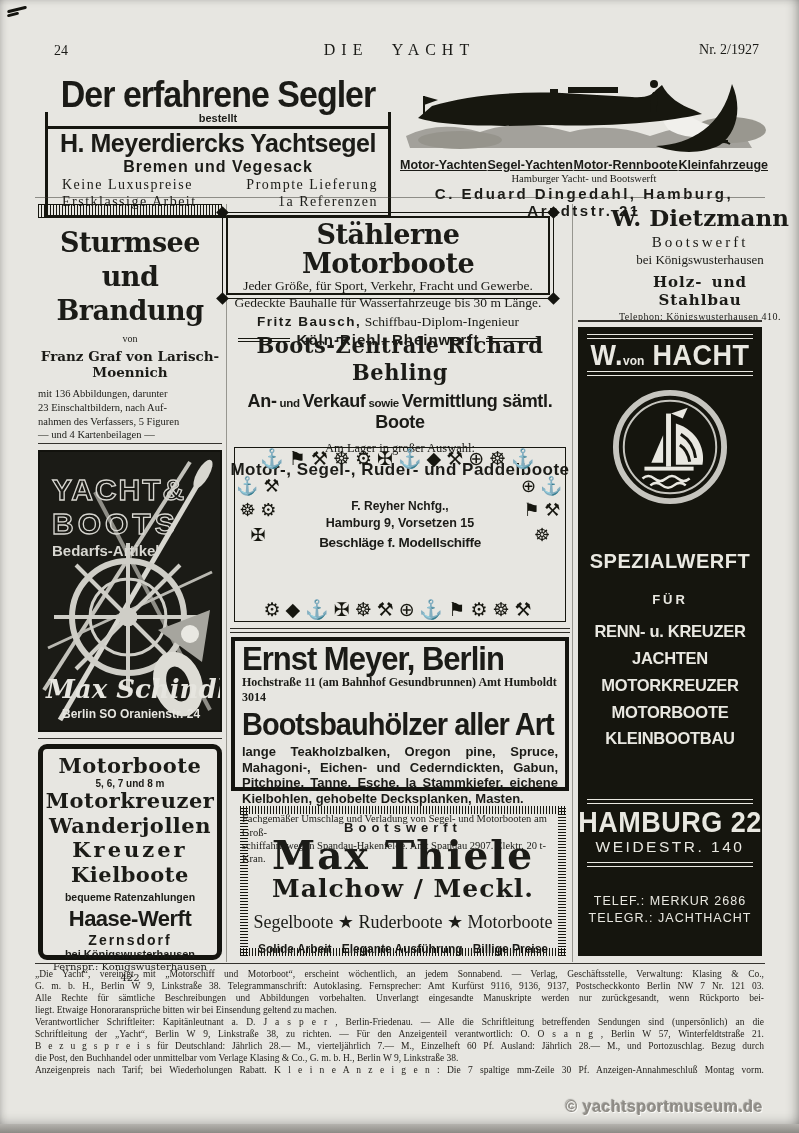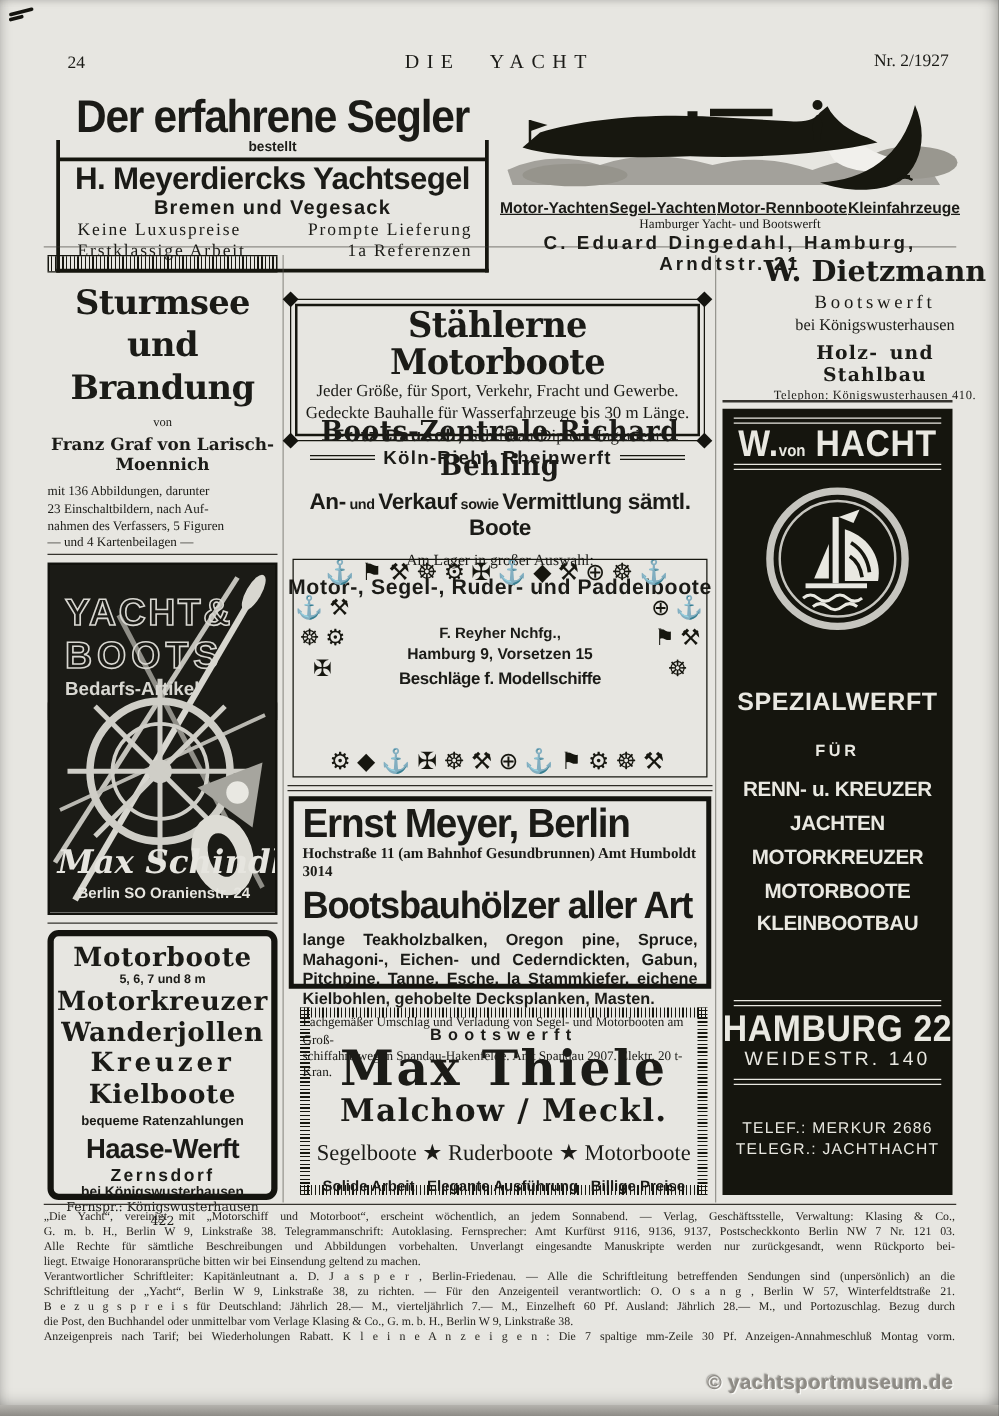--- a/index.html
+++ b/index.html
@@ -54,21 +54,21 @@
   
   #ad-hw{left:38px;top:744px;width:184px;height:216px;border:5px solid #14140f;border-radius:9px;box-sizing:border-box;text-align:center;padding-top:5px;}
   .hw-big{font-size:21px;font-weight:bold;line-height:1.18;letter-spacing:0.5px;}
   .hw-sizes{font-size:10px;font-weight:bold;line-height:1;}
   .hw-note{font-size:10.5px;font-weight:bold;margin-top:3px;}
   .hw-name{font-size:22px;font-weight:bold;margin-top:3px;letter-spacing:-0.5px;}
   .hw-place{font-size:14px;font-weight:bold;letter-spacing:2px;}
   .hw-place2{font-size:11px;font-weight:bold;}
   .hw-phone{font-size:10px;margin-top:1px;}
   
-  #ad-fb{left:232px;top:212px;width:332px;height:114px;border:1px solid #16160f;padding:3px;box-sizing:border-box;margin-top:27px;}
+  #ad-fb{left:222px;top:212px;width:332px;height:87px;border:1px solid #16160f;padding:3px;box-sizing:border-box;}
   .fb-inner{border:2px solid #16160f;height:100%;box-sizing:border-box;text-align:center;padding-top:3px;}
   .fb-corner{position:absolute;width:9px;height:9px;background:#14140f;transform:rotate(45deg);}
   .fb-title{font-size:27px;font-weight:bold;line-height:1.05;letter-spacing:-0.5px;transform:scaleY(1.05);}
   .fb-line{font-size:13.5px;line-height:1.25;}
   .fb-nameln{font-size:13.5px;margin-top:3px;}
   .fb-nameln .nm{font-weight:bold;letter-spacing:1.5px;font-family:"Liberation Sans",sans-serif;}
   .fb-place{font-size:15px;font-weight:bold;letter-spacing:1px;margin-top:1px;}
   .dblrule{display:inline-block;width:52px;border-top:4px double #16160f;vertical-align:middle;margin:0 7px 3px;}
   
   #ad-rb{left:230px;top:333px;width:340px;text-align:center;}

